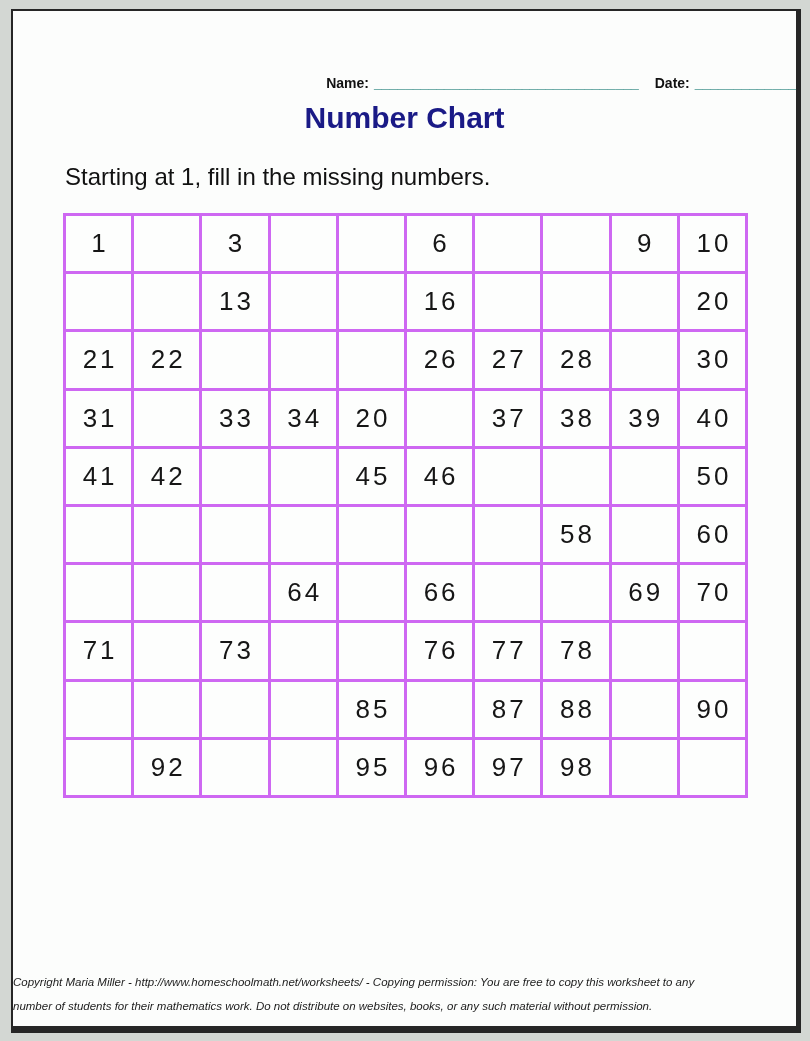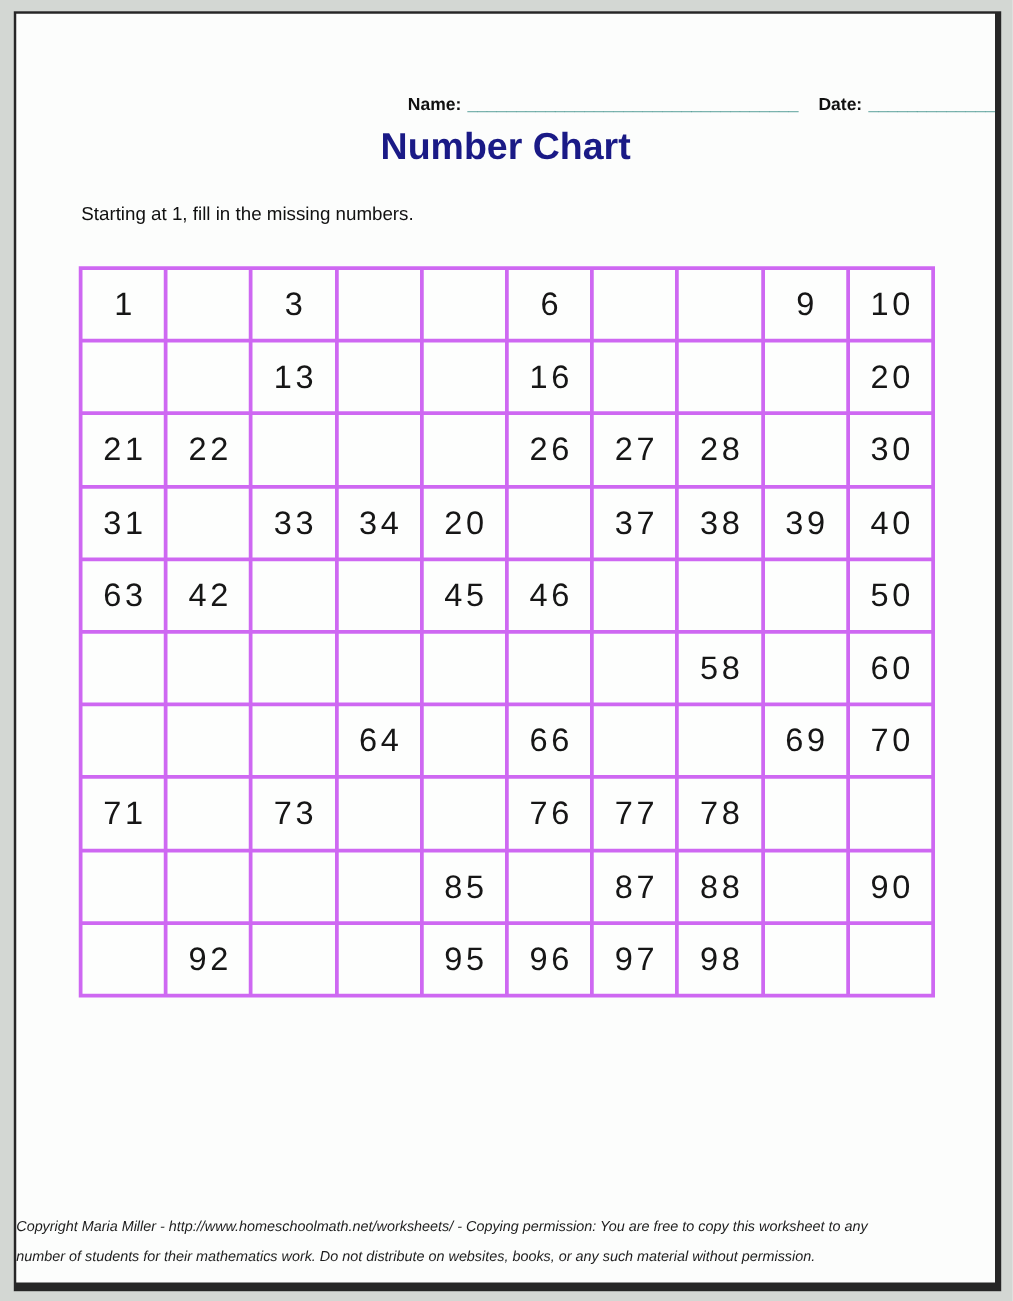--- a/index.html
+++ b/index.html
@@ -49,21 +49,21 @@
     text-align: center;
     font-size: 30px;
     font-weight: bold;
     color: #1a1a86;
   }
 
   
   .instructions {
     position: absolute;
     top: 152px; left: 52px;
-    font-size: 15px;
+    font-size: 24px;
     color: #111;
   }
 
   
   .grid {
     position: absolute;
     top: 202px; left: 50px;
     width: 685px;
     display: grid;
     grid-template-columns: repeat(10, 1fr);
@@ -228,21 +228,21 @@
         <div class="cell">
           <span>38</span>
         </div>
         <div class="cell">
           <span>39</span>
         </div>
         <div class="cell">
           <span>40</span>
         </div>
         <div class="cell">
-          <span>63</span>
+          <span>41</span>
         </div>
         <div class="cell">
           <span>42</span>
         </div>
         <div class="cell">
           <span></span>
         </div>
         <div class="cell">
           <span></span>
         </div>

